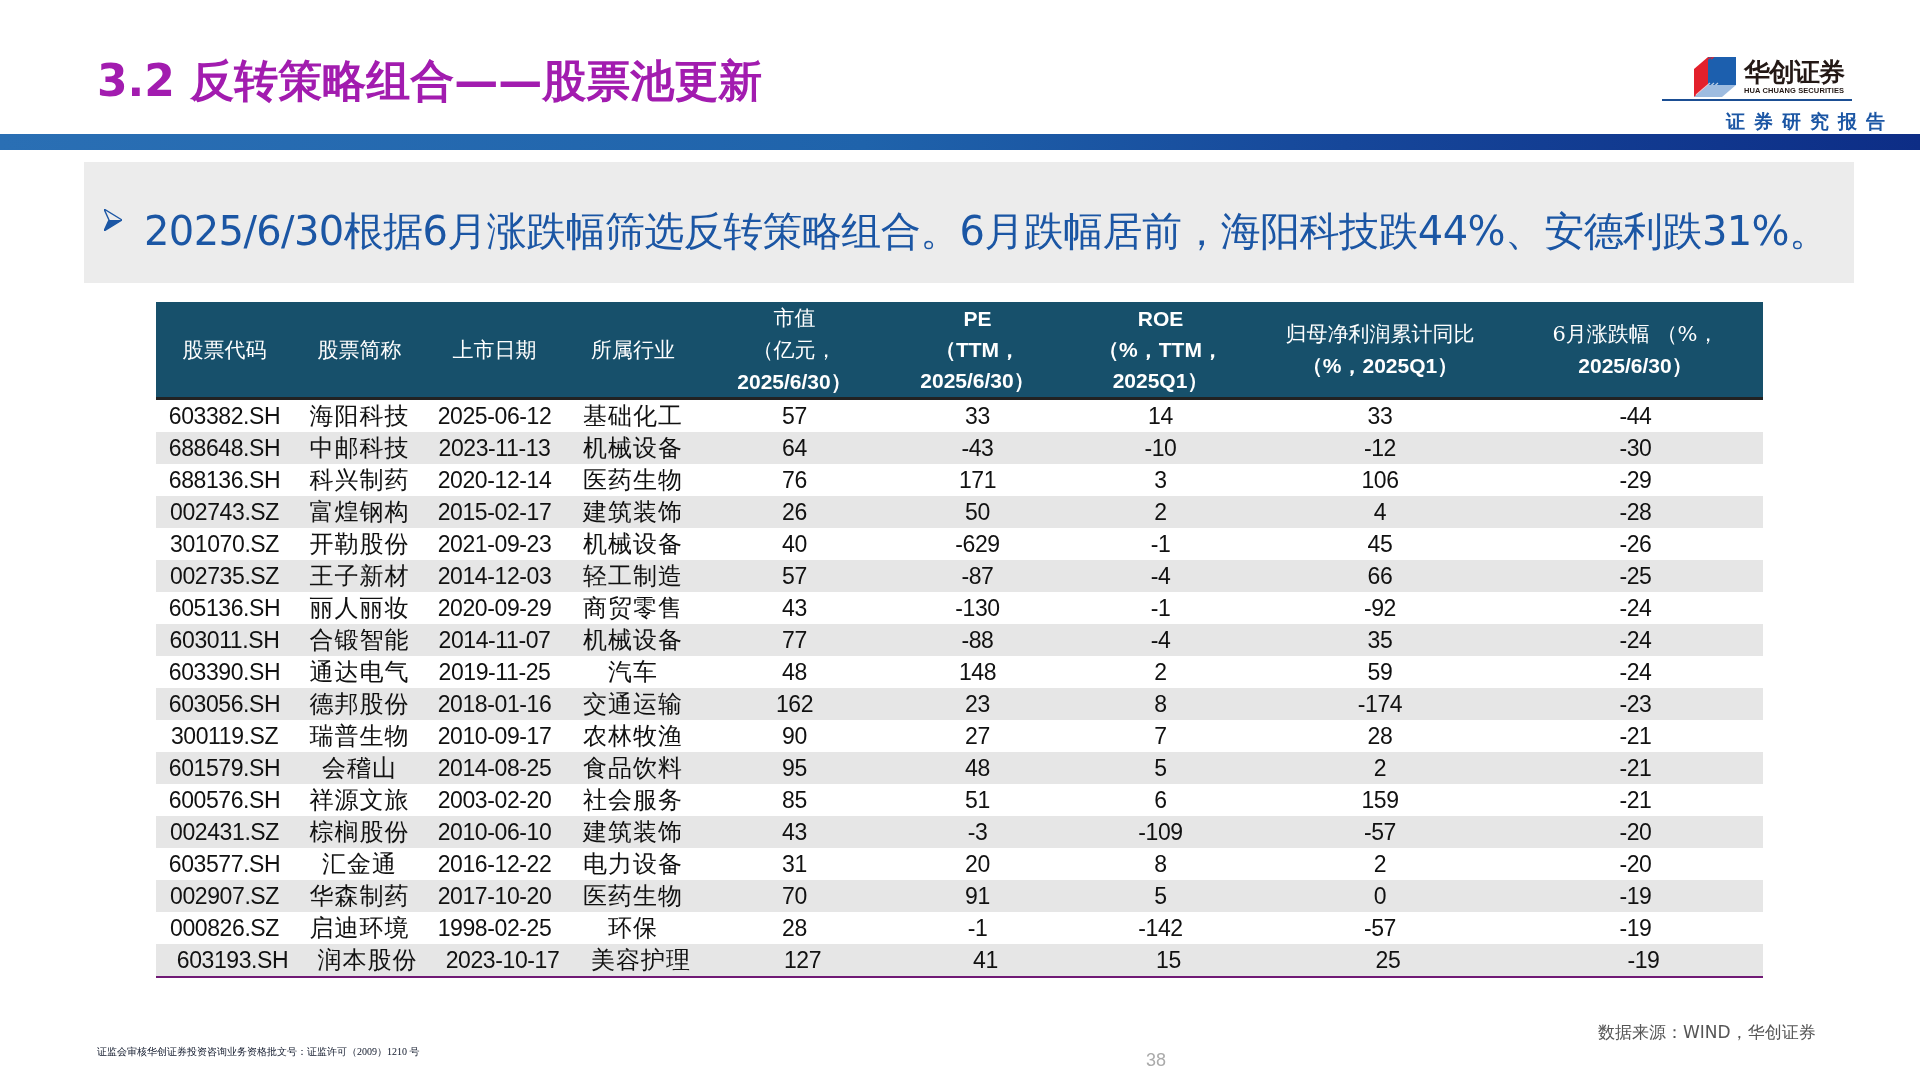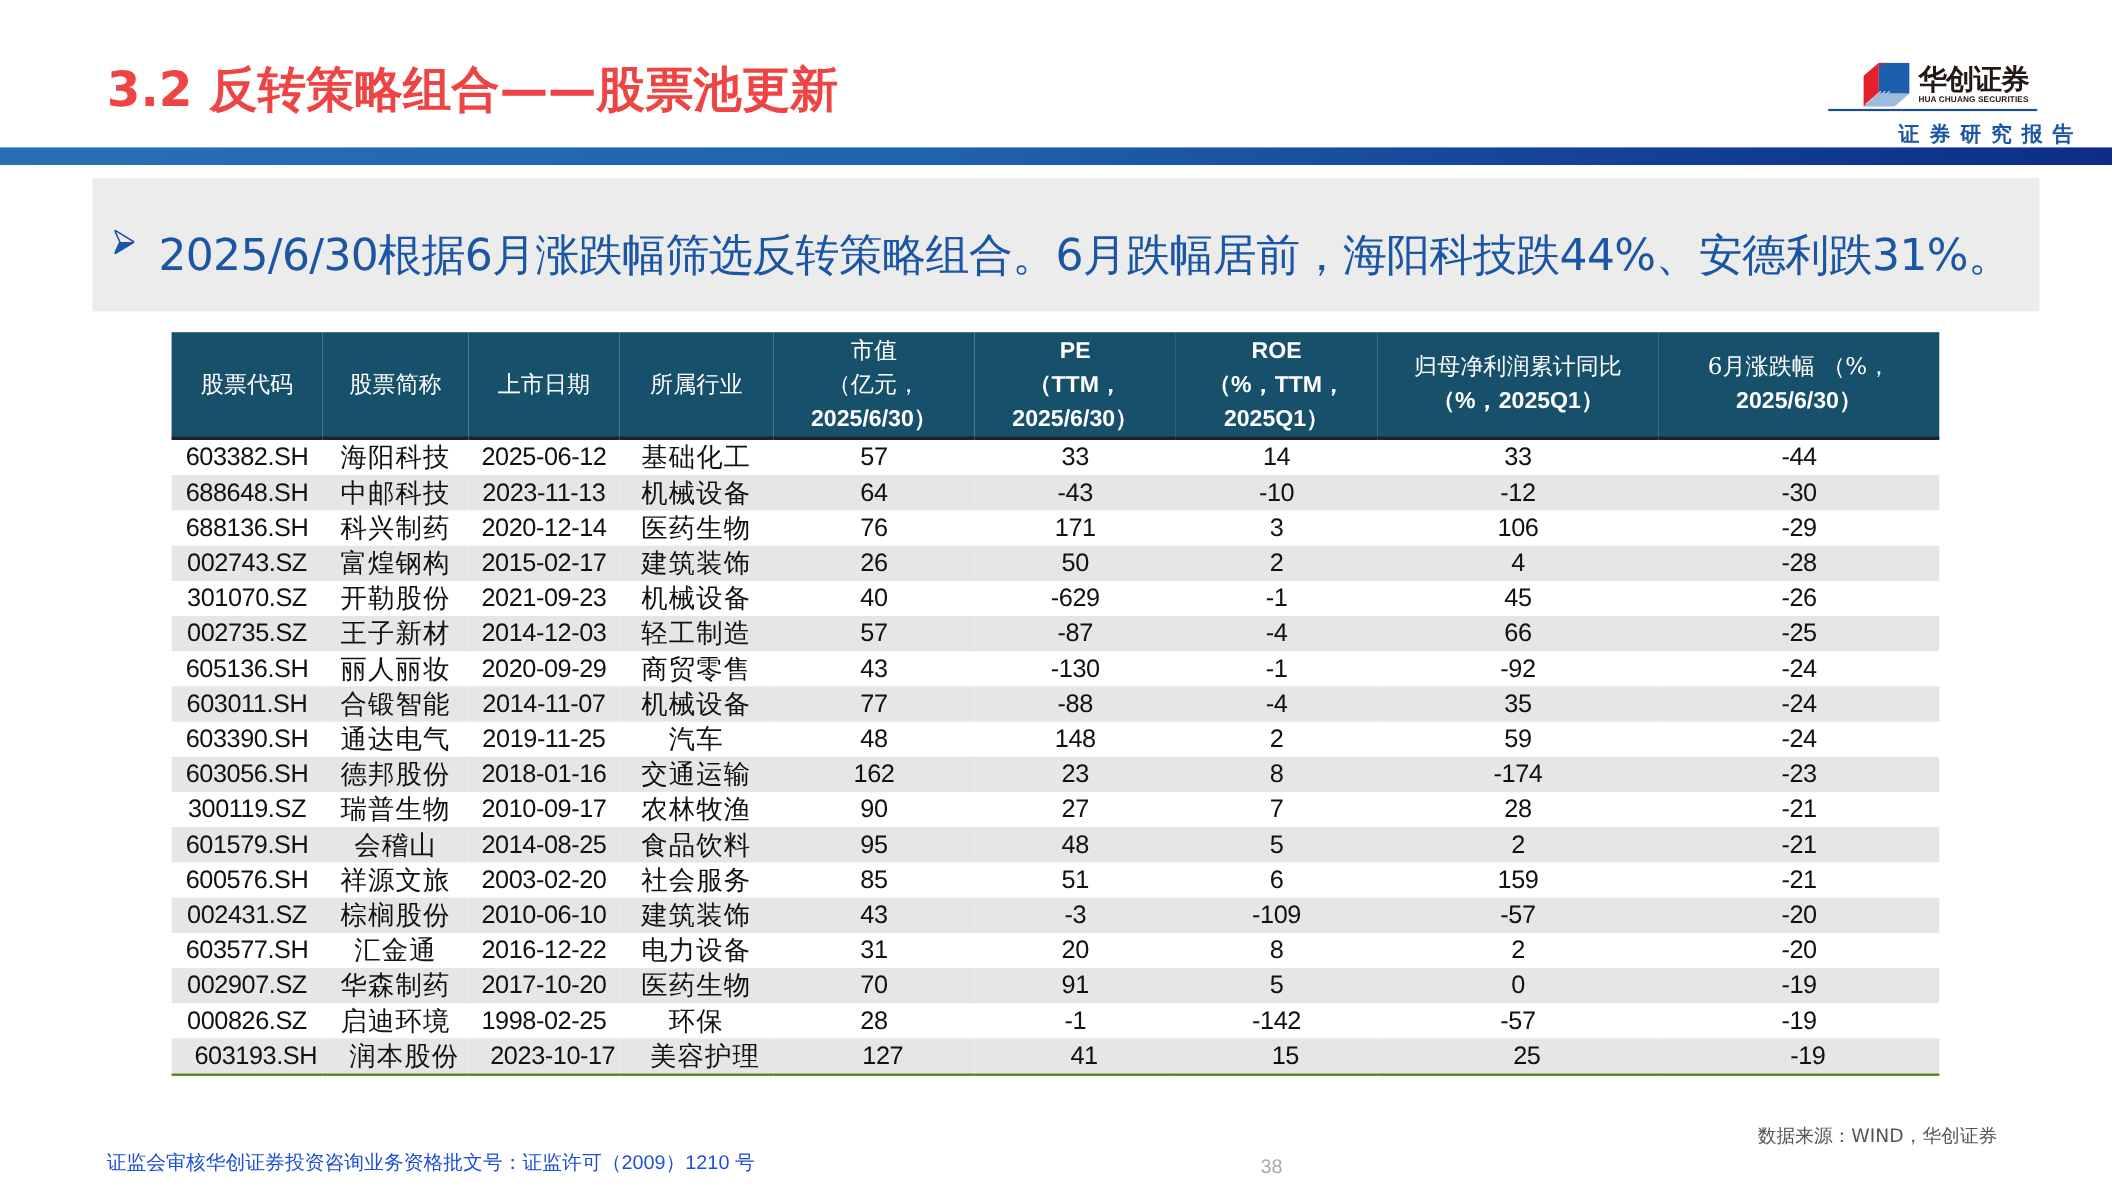--- a/index.html
+++ b/index.html
@@ -2,21 +2,21 @@
 <html><head>
 <meta charset="utf-8">
 <style>
   * { box-sizing: border-box; margin: 0; padding: 0; }
   html, body { width: 1920px; height: 1080px; background: #ffffff; overflow: hidden; }
   body { position: relative; font-family: "Liberation Sans", "DejaVu Sans", sans-serif; }
 
   .title {
     position: absolute; left: 97px; top: 52px;
     font-family: "DejaVu Sans", sans-serif; font-weight: bold;
-    font-size: 44px; color: #ef4444; letter-spacing: 0px; white-space: nowrap;
+    font-size: 44px; color: #a21caf; letter-spacing: 0px; white-space: nowrap;
   }
   .banner {
     position: absolute; left: 0; top: 134px; width: 1920px; height: 16px;
     background: linear-gradient(90deg, #2a6fb4 0%, #1f63ab 45%, #16479a 70%, #0d2d86 100%);
   }
   .logo { position: absolute; left: 1694px; top: 31px; width: 160px; height: 46px; margin-top: 24px; }
   .logo-mark { position: absolute; left: 0; top: 2px; width: 42px; height: 40px; }
   .logo-cn {
     position: absolute; left: 50px; top: 0px; font-family: "DejaVu Sans", sans-serif;
     font-weight: bold; font-size: 26px; color: #231815; white-space: nowrap; letter-spacing: -1px;
@@ -53,29 +53,29 @@
     text-align: center; vertical-align: middle; border-bottom: 3px solid #222;
   }
   table.pool thead th .cn { font-family: "DejaVu Serif", serif; font-weight: normal; }
   table.pool tbody td {
     height: 30.6px; font-size: 23px; color: #111; text-align: center;
     white-space: nowrap; padding: 0; font-family: "Liberation Sans", sans-serif;
     letter-spacing: -0.4px;
   }
   table.pool tbody td.cn { font-family: Liberation Sans, sans-serif; font-size: 24px; letter-spacing: 1px; }
   table.pool tbody tr:nth-child(even) td { background: #e6e6e6; }
-  table.pool tbody tr:last-child td { border-bottom: 2px solid #4d7c0f; padding-left: 16px; }
+  table.pool tbody tr:last-child td { border-bottom: 2px solid #701a75; padding-left: 16px; }
 
   .source {
     position: absolute; left: 1598px; top: 1021px; font-family: "DejaVu Sans", sans-serif;
     font-size: 17px; color: #555; white-space: nowrap;
   }
   .license {
-    position: absolute; left: 97px; top: 1045px; font-family: Liberation Sans, sans-serif;
-    font-size: 18px; color: #1d4ed8; white-space: nowrap;
+    position: absolute; left: 97px; top: 1045px; font-family: Liberation Serif, serif;
+    font-size: 10px; color: #0f172a; white-space: nowrap;
   }
   .page-num {
     position: absolute; left: 1146px; top: 1050px; font-family: "Liberation Sans", sans-serif;
     font-size: 18px; color: #aaa;
   }
 </style>
 </head>
 <body>
 
 <div class="title">3.2 反转策略组合——股票池更新</div>

